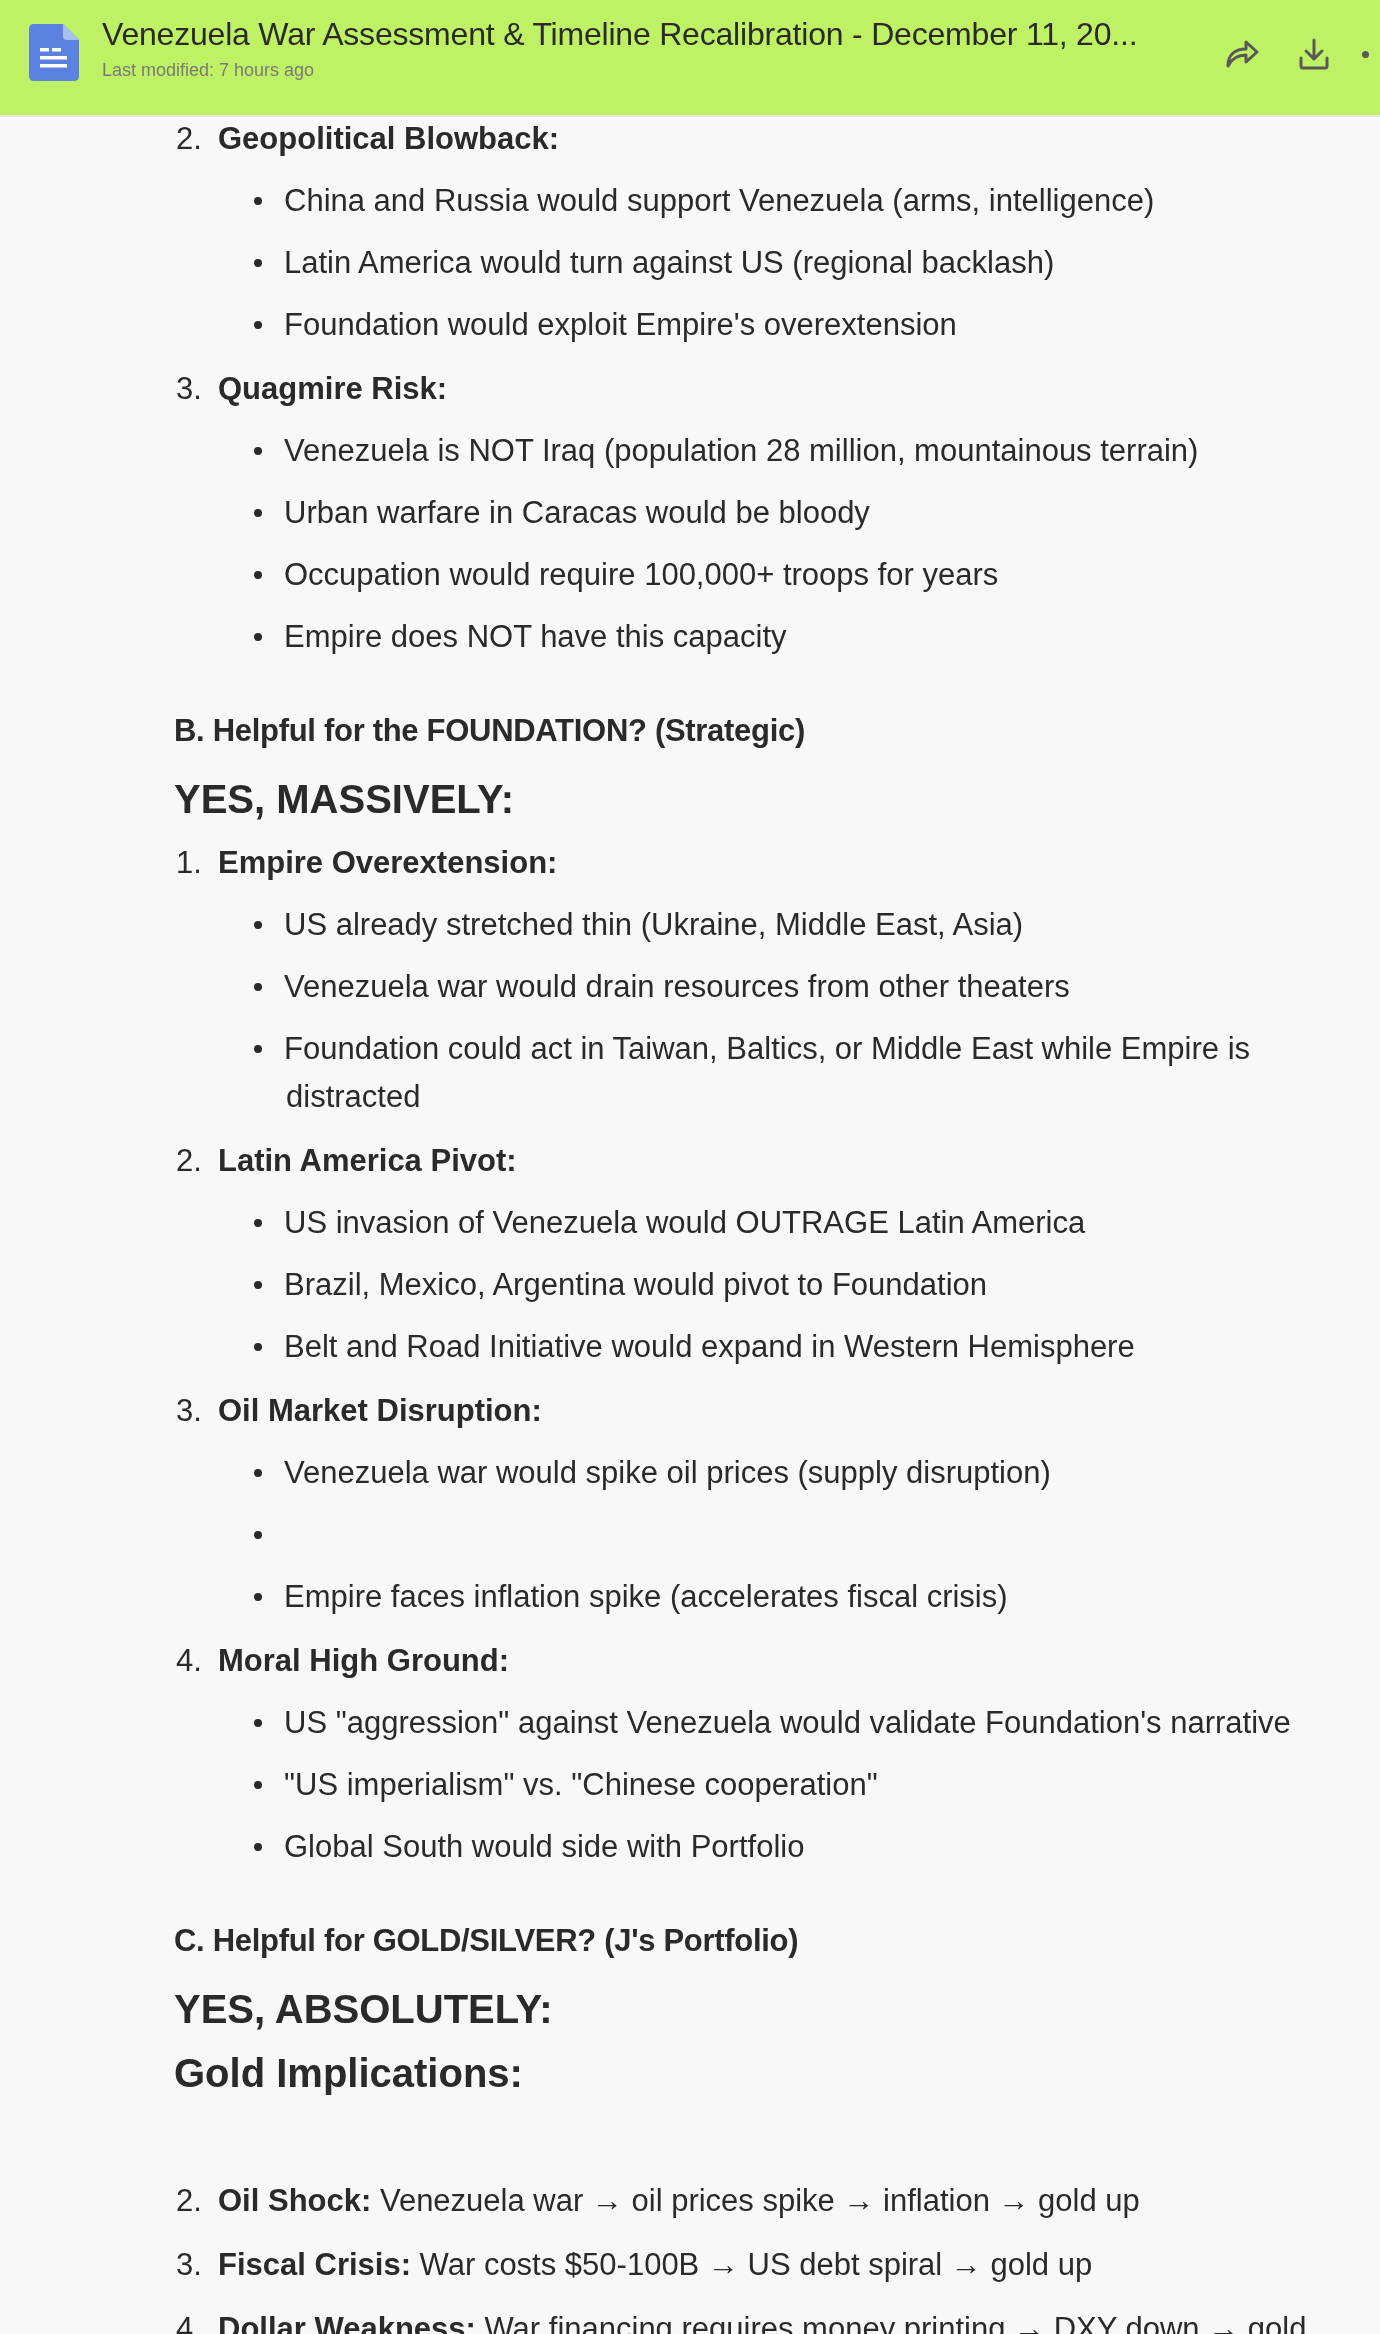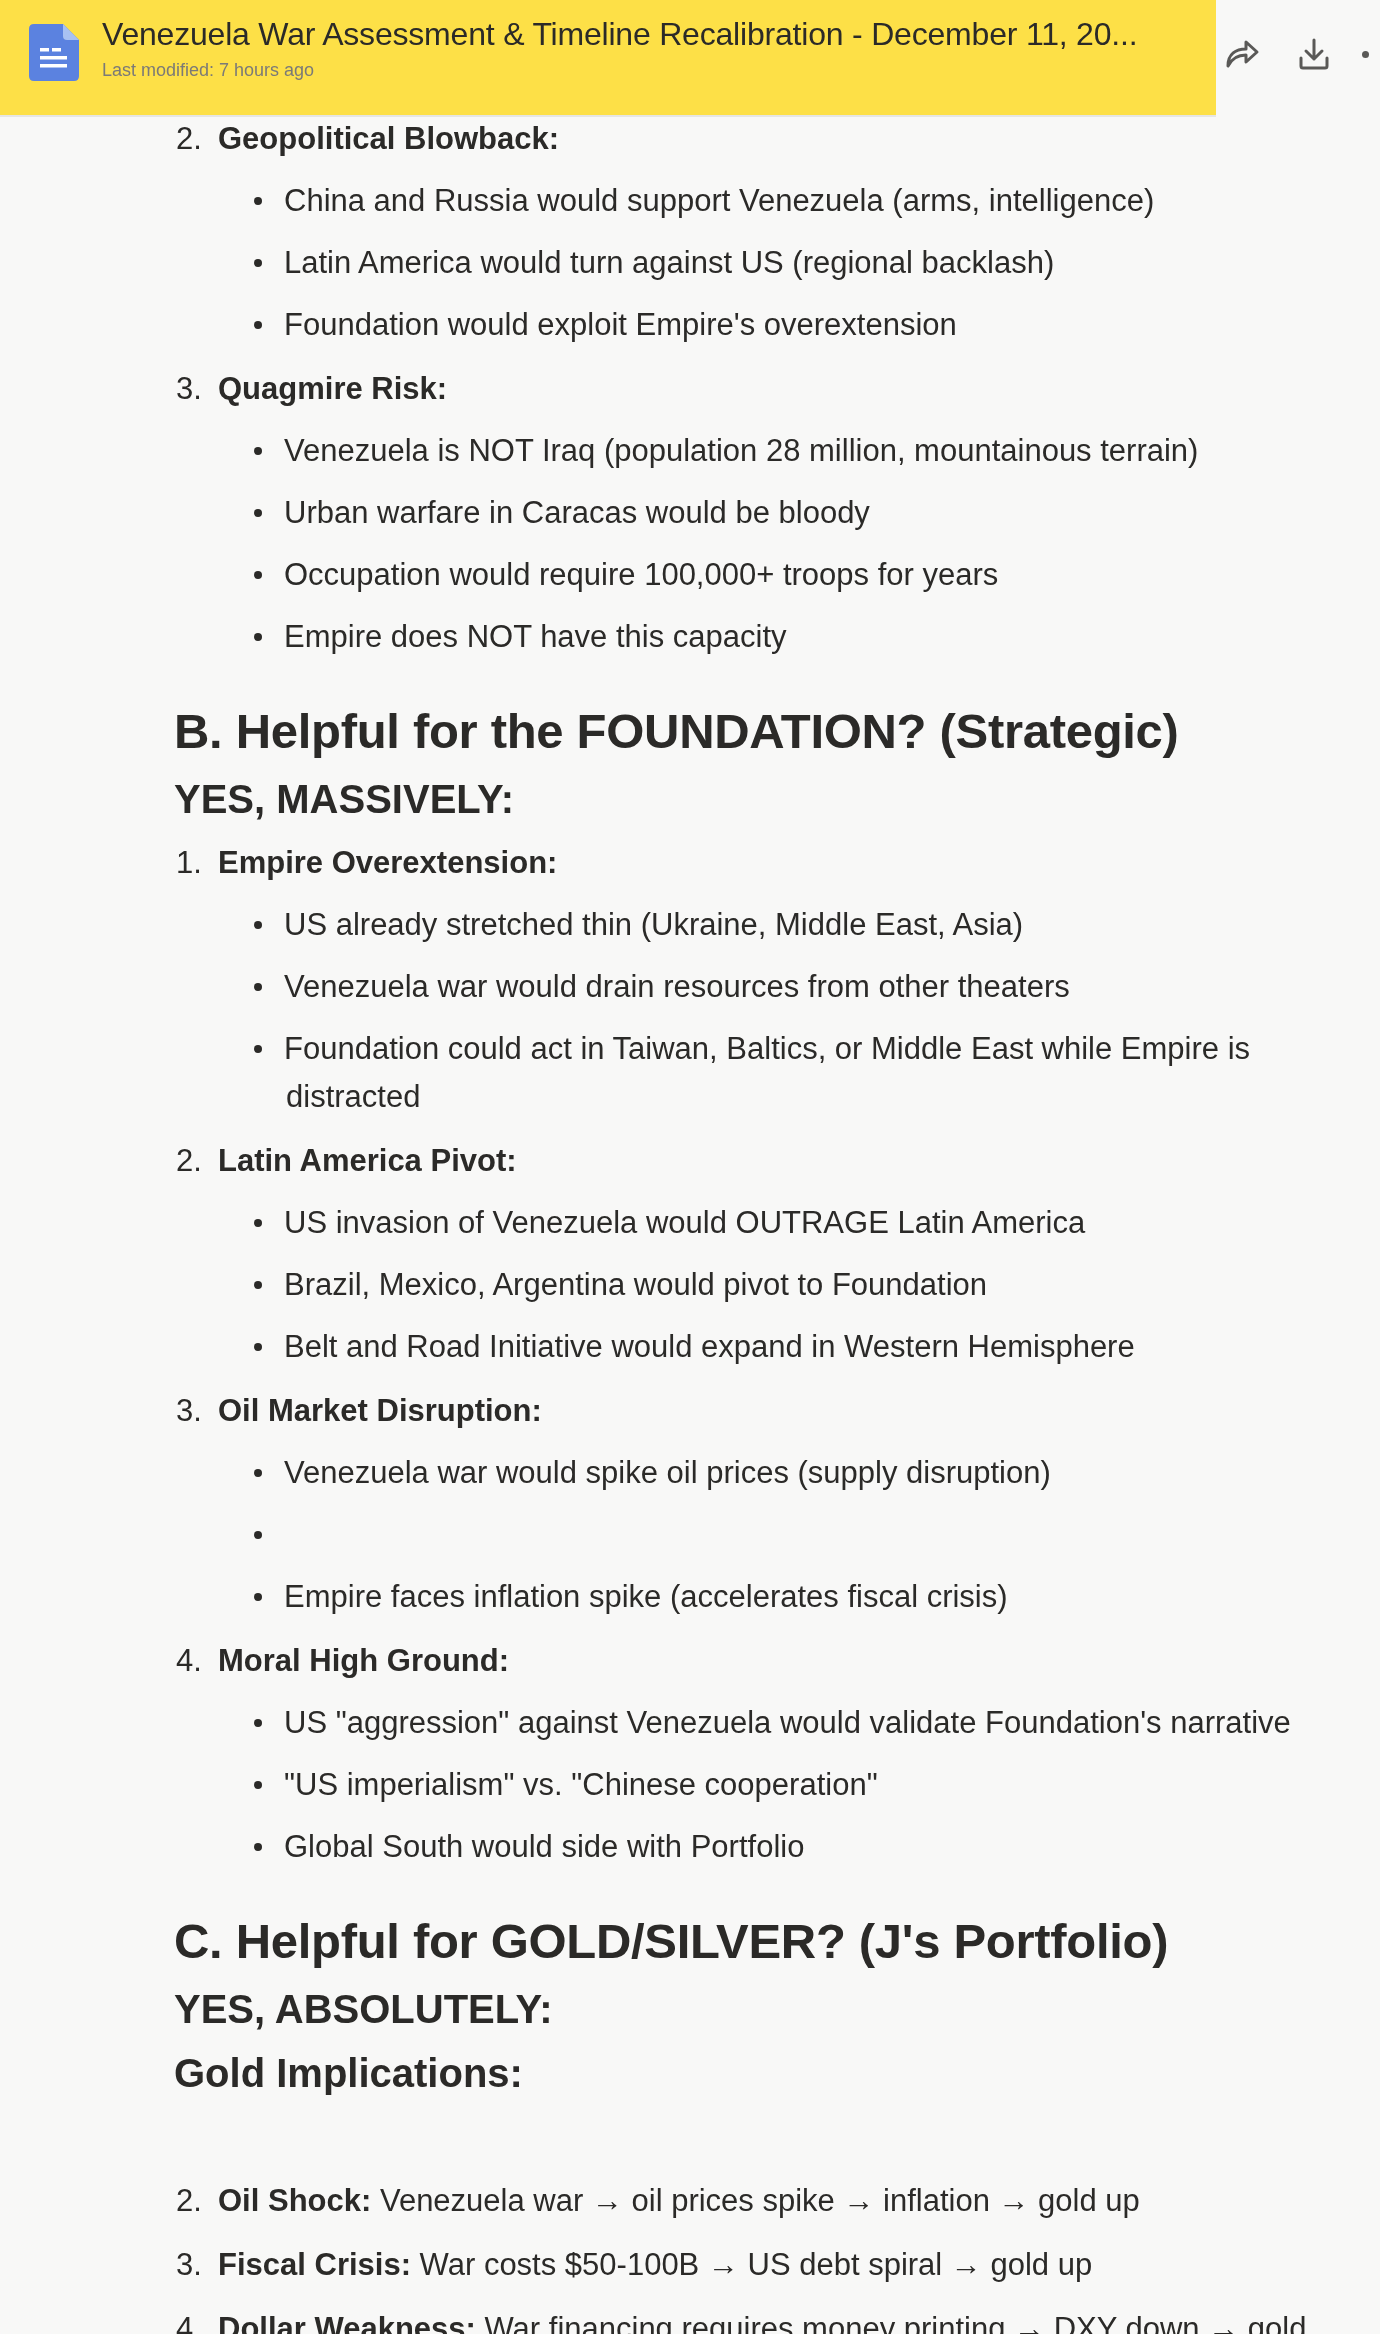--- a/index.html
+++ b/index.html
@@ -7,23 +7,23 @@
     width: 1380px;
     height: 2334px;
     overflow: hidden;
     background: #f8f8f7;
     font-family: "Liberation Sans", "DejaVu Sans", sans-serif;
     color: #2b2a28;
   }
   .header {
     position: absolute;
     left: 0; top: 0;
-    width: 1216px;
+    width: 1380px;
     height: 117px;
-    background: #fde047;
+    background: #bef264;
     border-bottom: 2px solid #e6e6e4;
     z-index: 5;
   }
   .doc-icon {
     position: absolute;
     left: 29px; top: 24px;
     width: 50px; height: 57px;
   }
   .title {
     position: absolute;
@@ -79,21 +79,21 @@
     border-radius: 50%;
     background: #2b2a28;
     vertical-align: middle;
     margin-right: 22px;
     position: relative; top: -2px;
   }
   .bullet-cont { left: 286px; }
   .h3 {
     position: absolute;
     left: 174px;
-    font-size: 49px;
+    font-size: 31px;
     font-weight: bold;
     color: #2b2a28;
     white-space: nowrap;
     line-height: 50px;
     letter-spacing: -0.3px;
   }
   .label {
     position: absolute;
     left: 174px;
     font-size: 40px;

